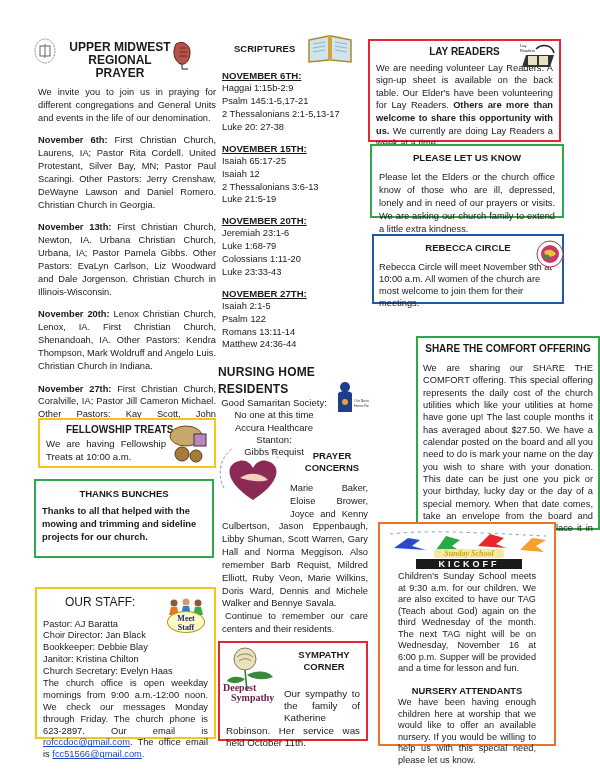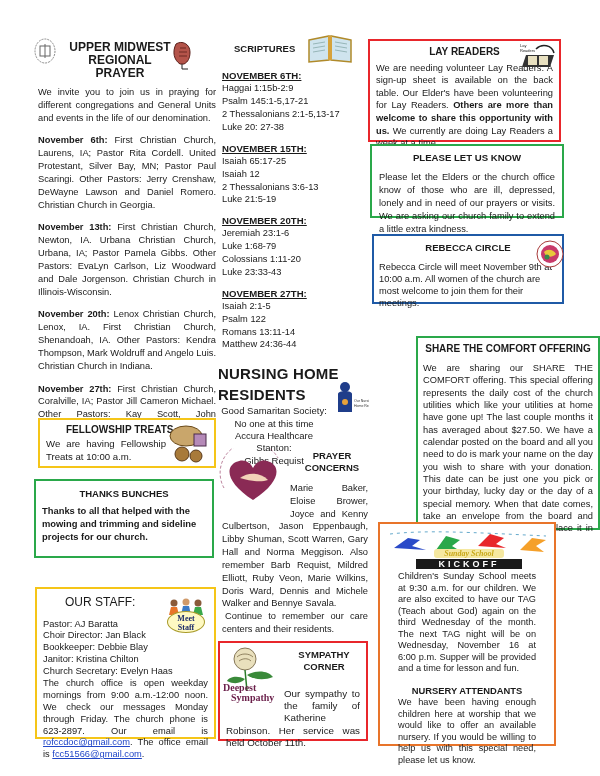--- a/index.html
+++ b/index.html
@@ -82,21 +82,21 @@
   <div>
     <div class="sc-h">NOVEMBER 27TH:</div>
     <div class="sc-l">Isaiah 2:1-5</div>
     <div class="sc-l">Psalm 122</div>
     <div class="sc-l">Romans 13:11-14</div>
     <div class="sc-l">Matthew 24:36-44</div>
   </div>
 </div>
 
 <div class="abs" style="left:218px;top:364px;width:150px;">
-  <div style="font-weight:bold;font-size:15px;letter-spacing:0.2px;">NURSING HOME RESIDENTS</div>
+  <div style="font-weight:bold;font-size:12px;letter-spacing:0.2px;">NURSING HOME RESIDENTS</div>
   <div style="width:112px;text-align:center;font-size:9.5px;line-height:1.3;">
     <div>Good Samaritan Society:</div>
     <div>No one at this time</div>
     <div>Accura Healthcare Stanton:</div>
     <div>Gibbs Requist</div>
   </div>
   <svg class="icon" style="left:117px;top:16px;" width="34" height="36" viewBox="0 0 34 36">
     <circle cx="10" cy="7" r="5" fill="#1f3d8a"></circle>
     <path d="M3 14 C3 10 17 10 17 14 L17 32 L3 32 Z" fill="#1f3d8a"></path>
     <circle cx="10" cy="22" r="3" fill="#e8a23a"></circle>

